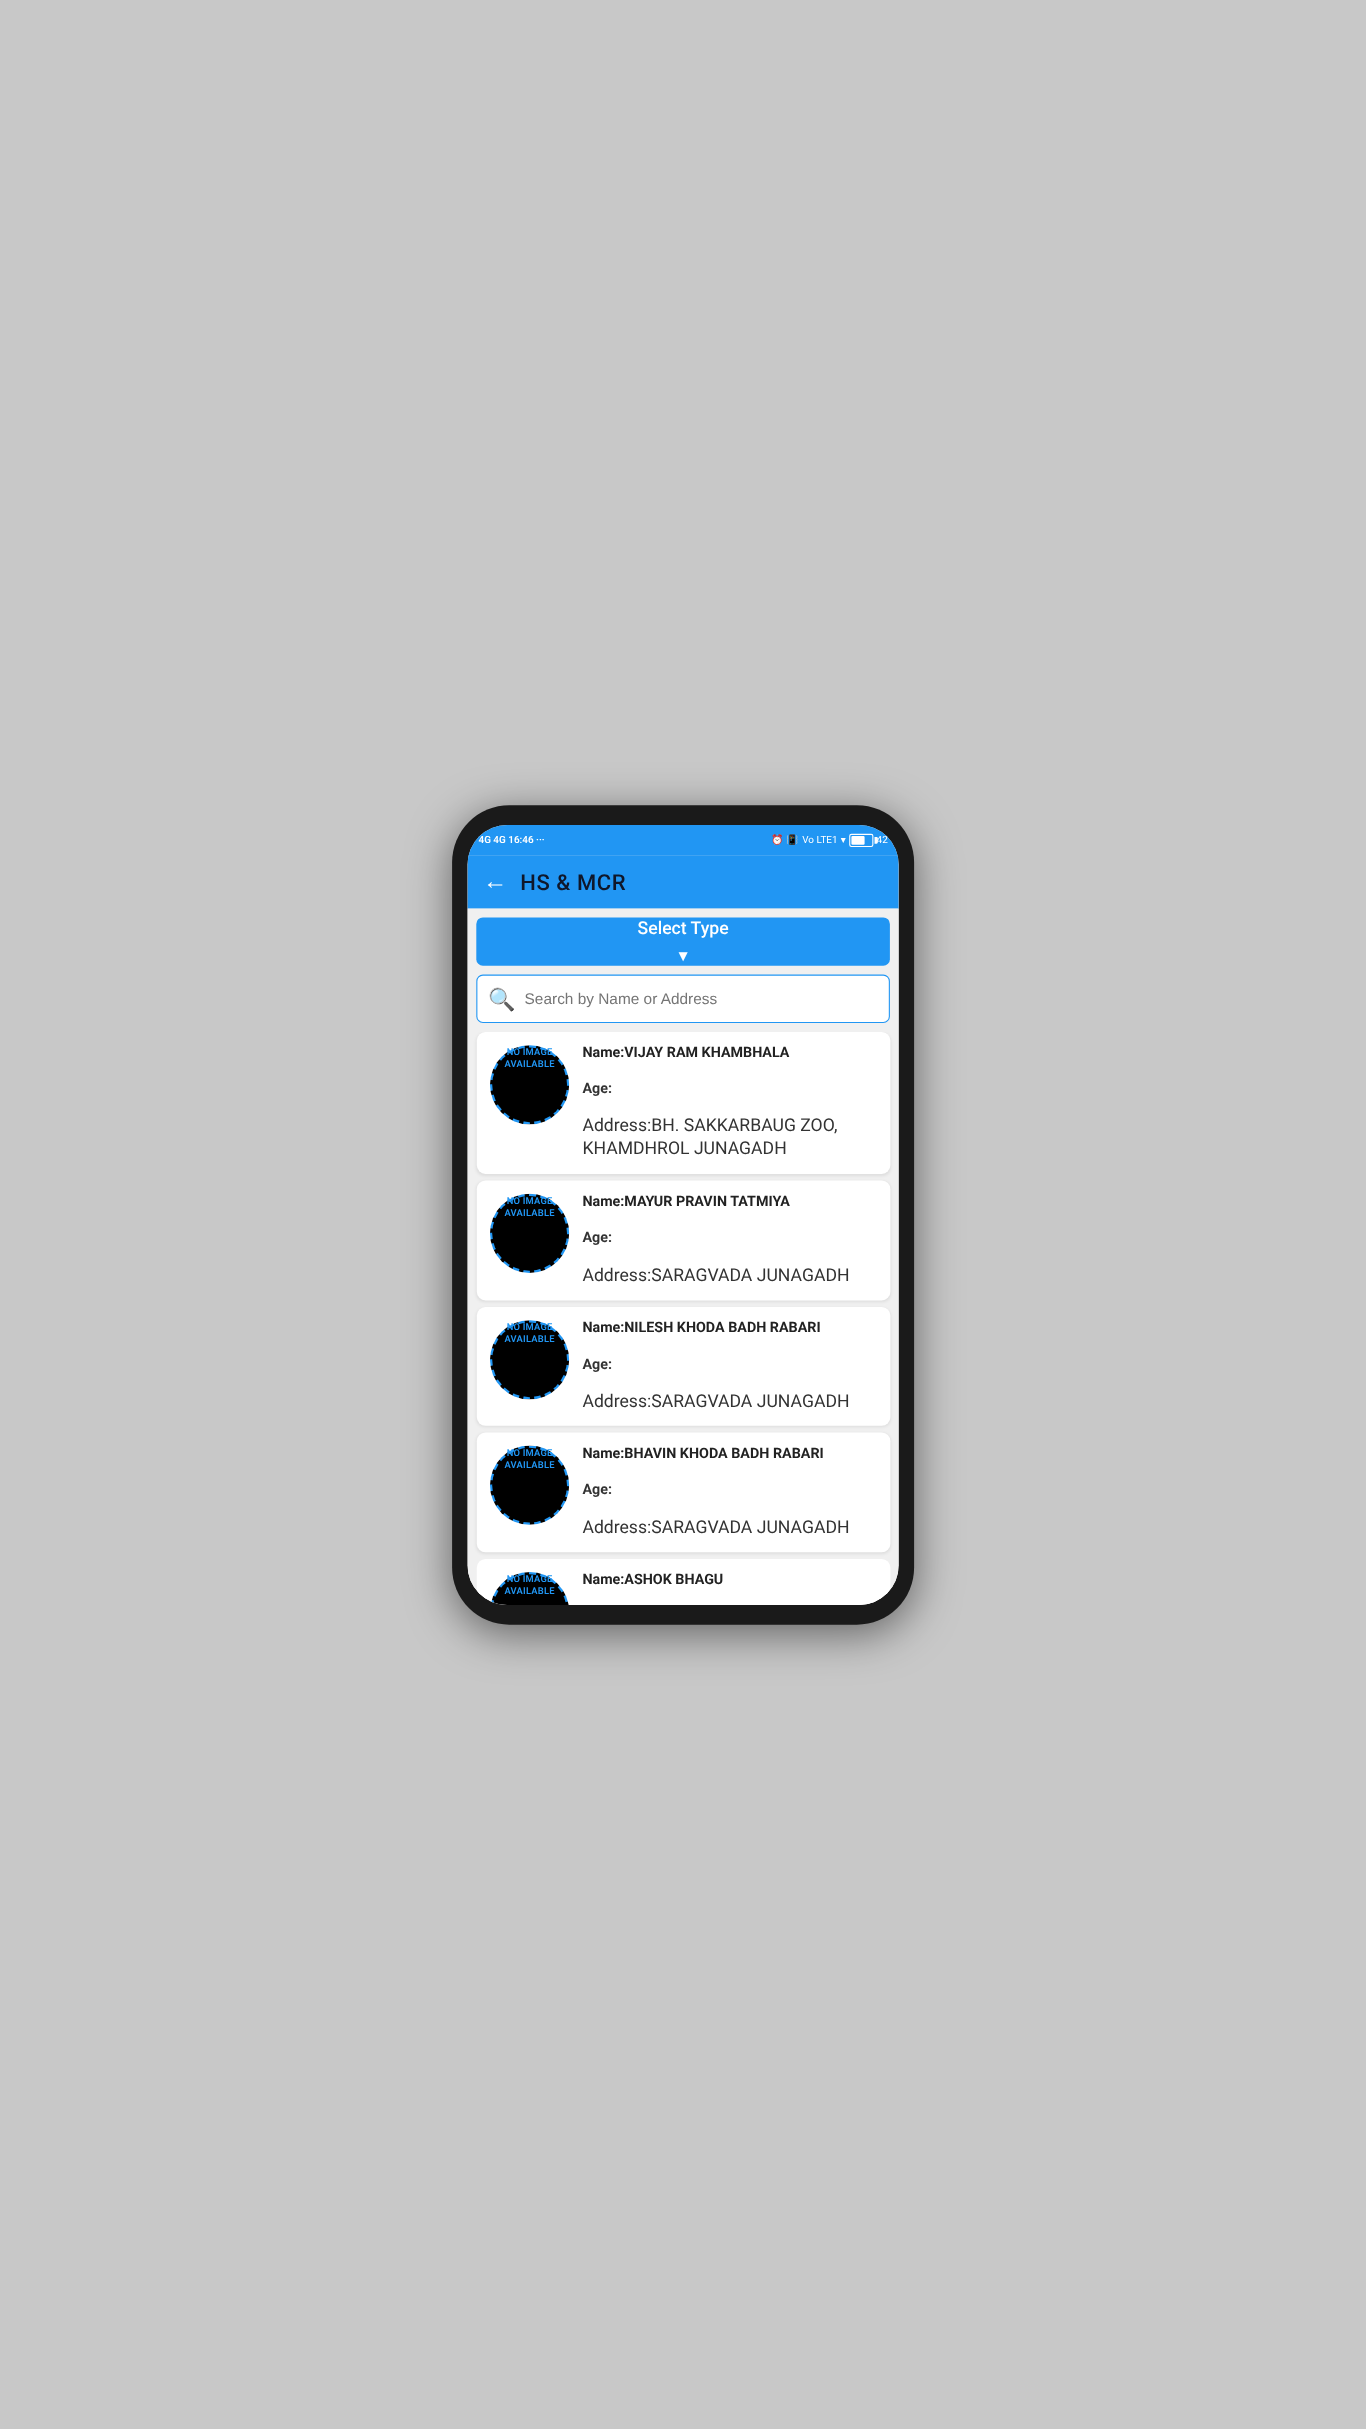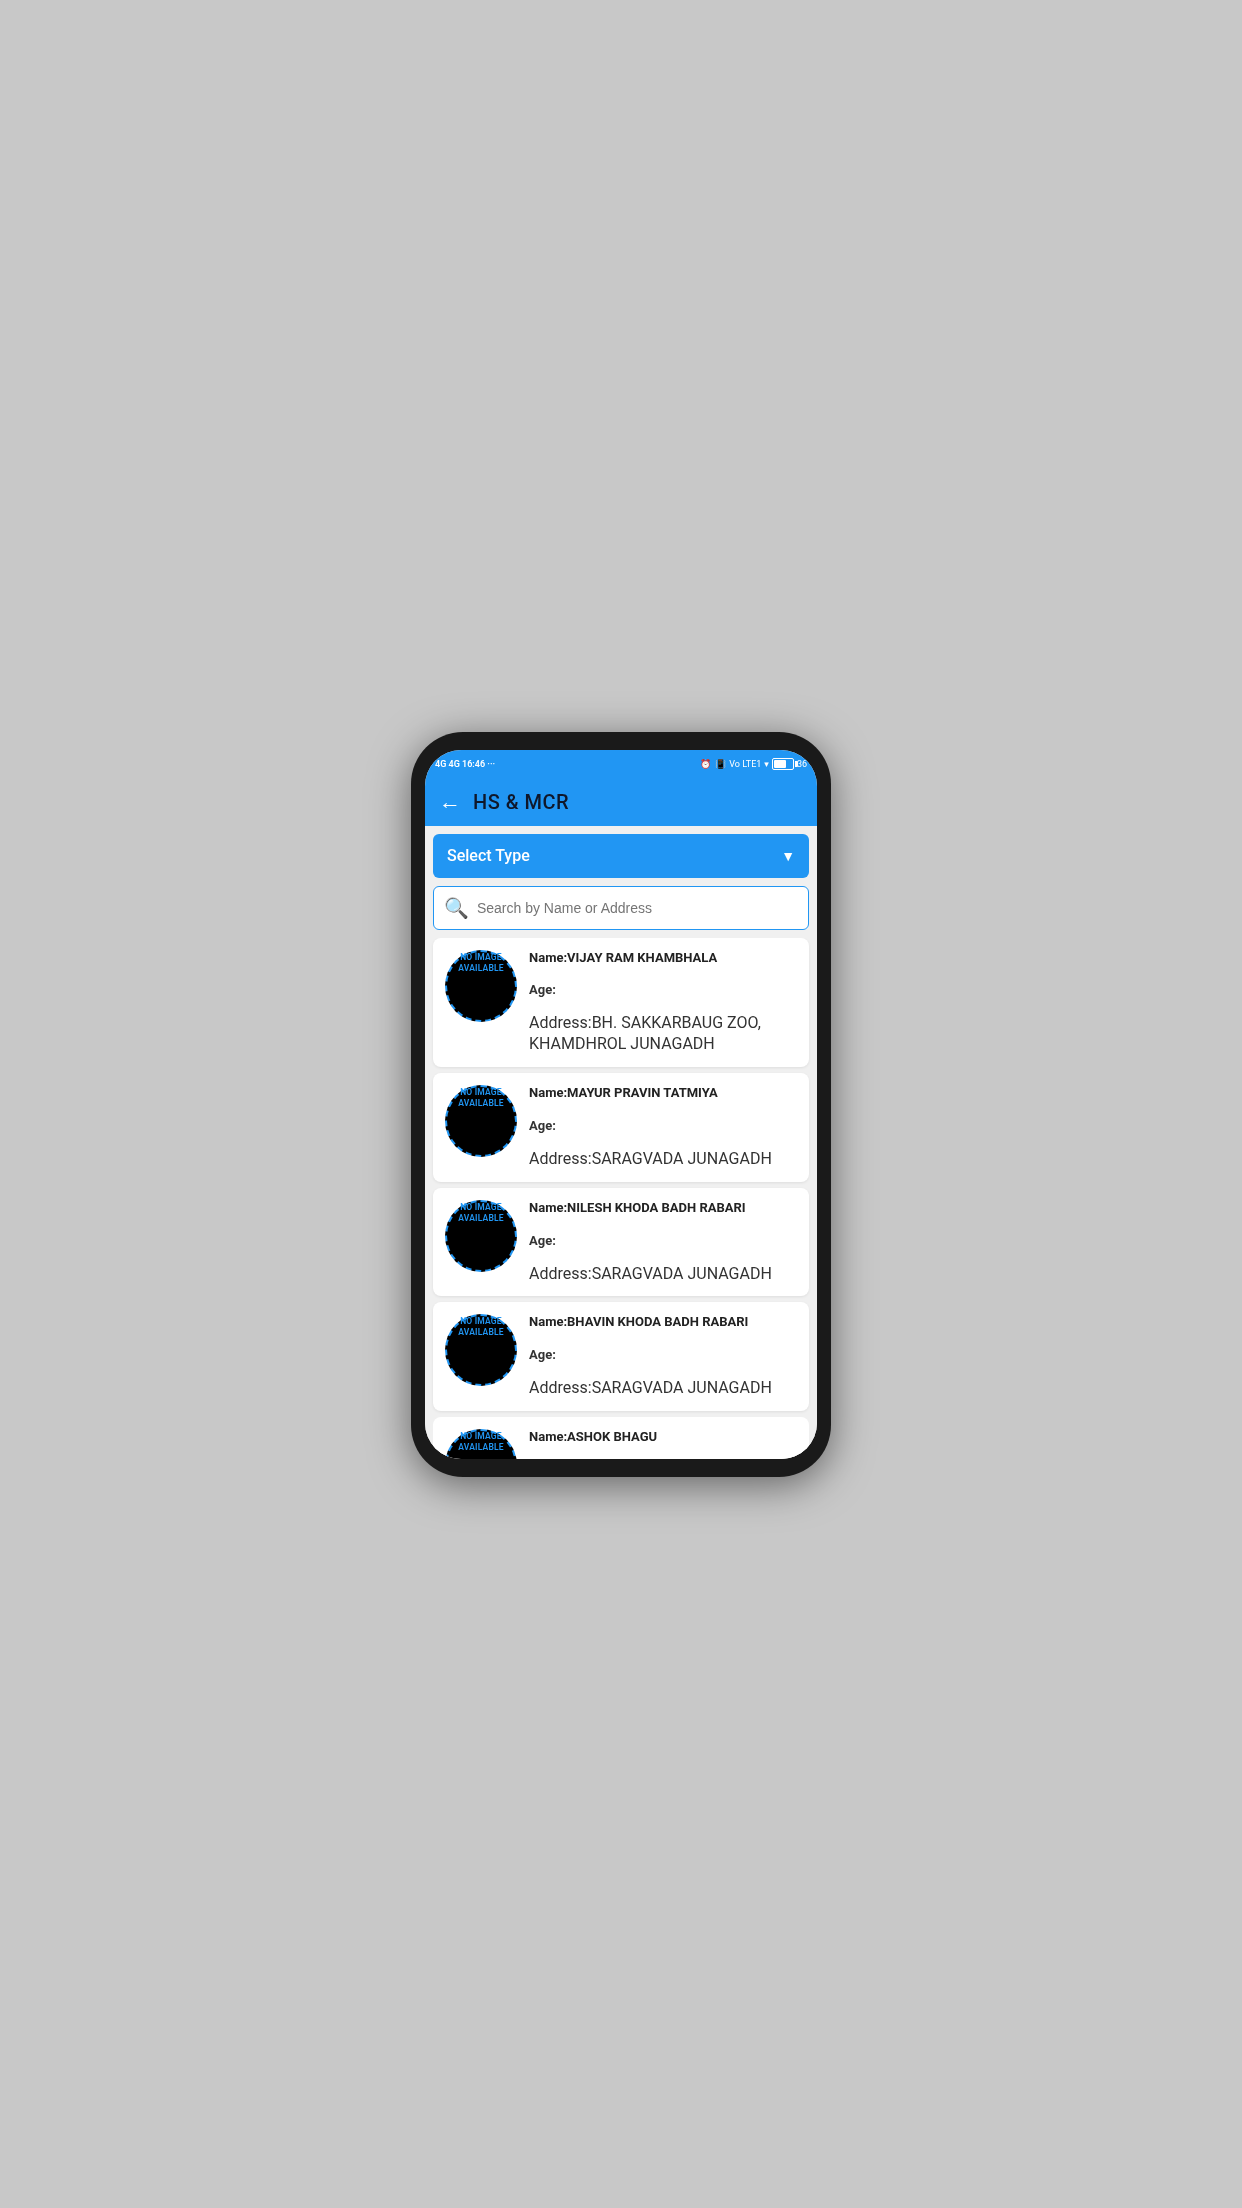--- a/index.html
+++ b/index.html
@@ -140,20 +140,21 @@
       background: #2196f3;
       margin: 8px;
       border-radius: 6px;
       height: 44px;
       display: flex;
       align-items: center;
       justify-content: space-between;
       padding: 0 14px;
       cursor: pointer;
       flex-shrink: 0;
+      flex-direction: column;
     }
 
     .select-type-label {
       color: white;
       font-size: 16px;
       font-weight: 500;
     }
 
     .dropdown-arrow {
       color: white;
@@ -279,21 +280,21 @@
         <span>4G 4G 16:46 ···</span>
       </div>
       <div class="status-right">
         <span>⏰</span>
         <span>📳</span>
         <span>Vo LTE1</span>
         <span>▾</span>
         <div class="battery-icon">
           <div class="battery-fill"></div>
         </div>
-        <span>36</span>
+        <span>42</span>
       </div>
     </div>
 
     <div class="app-header">
       <span class="back-arrow">←</span>
       <span class="app-title">HS &amp; MCR</span>
     </div>
 
     <div class="content-area">
 

